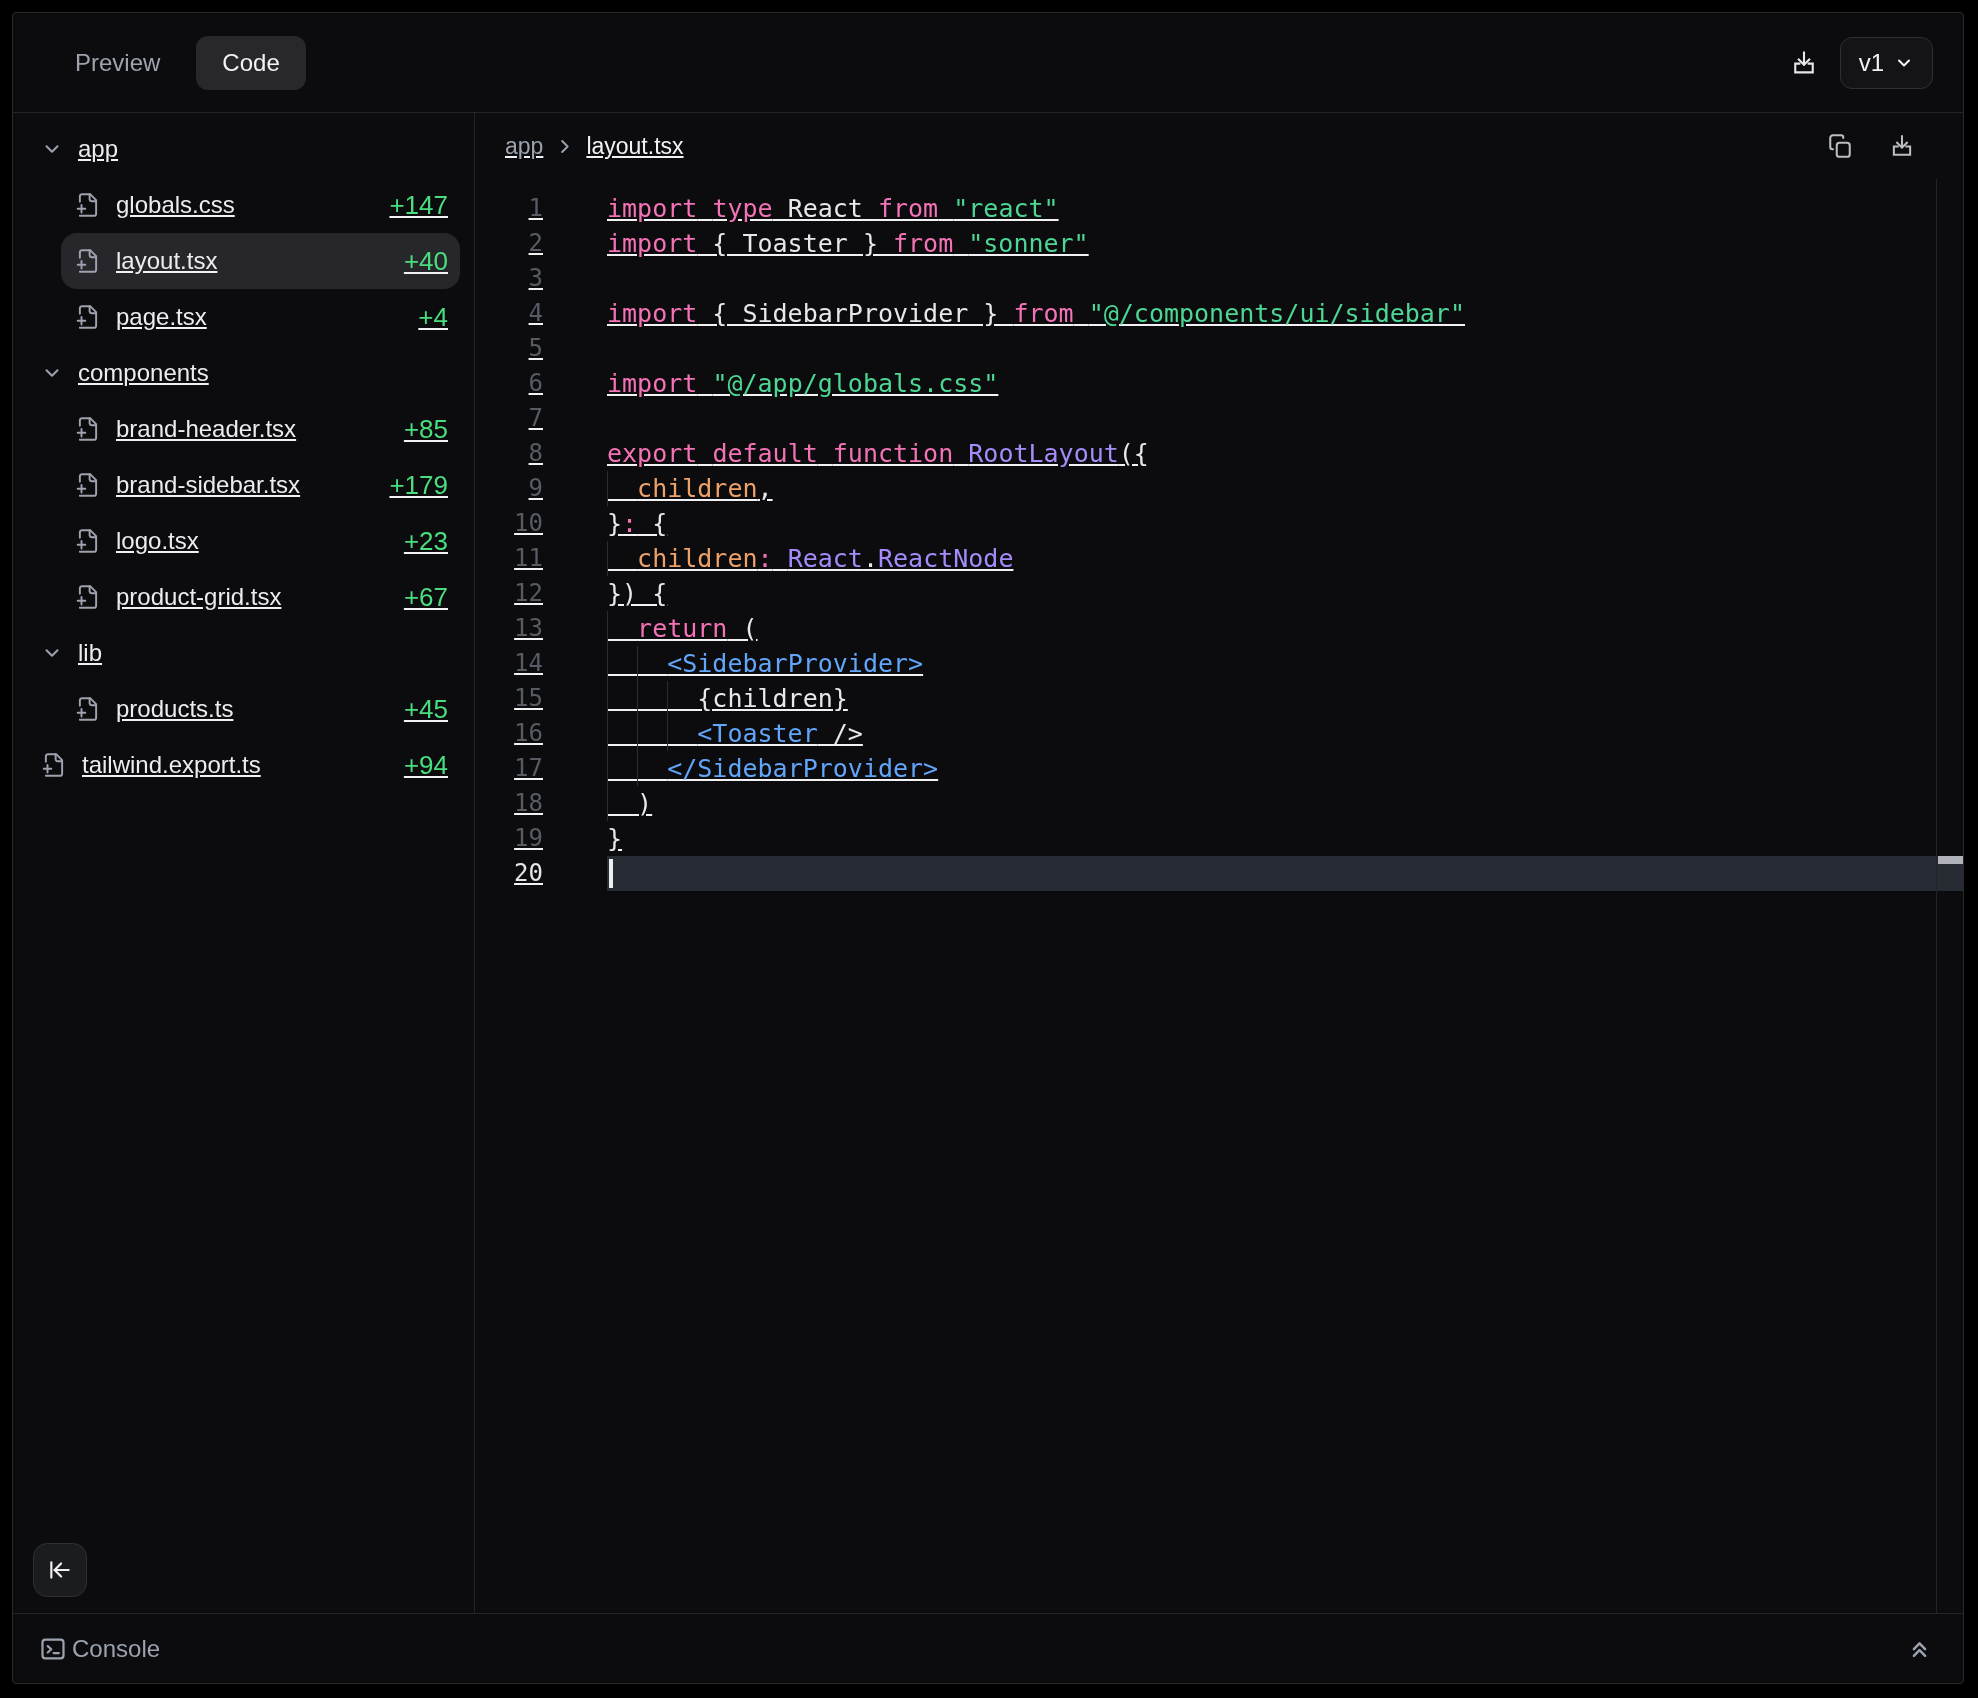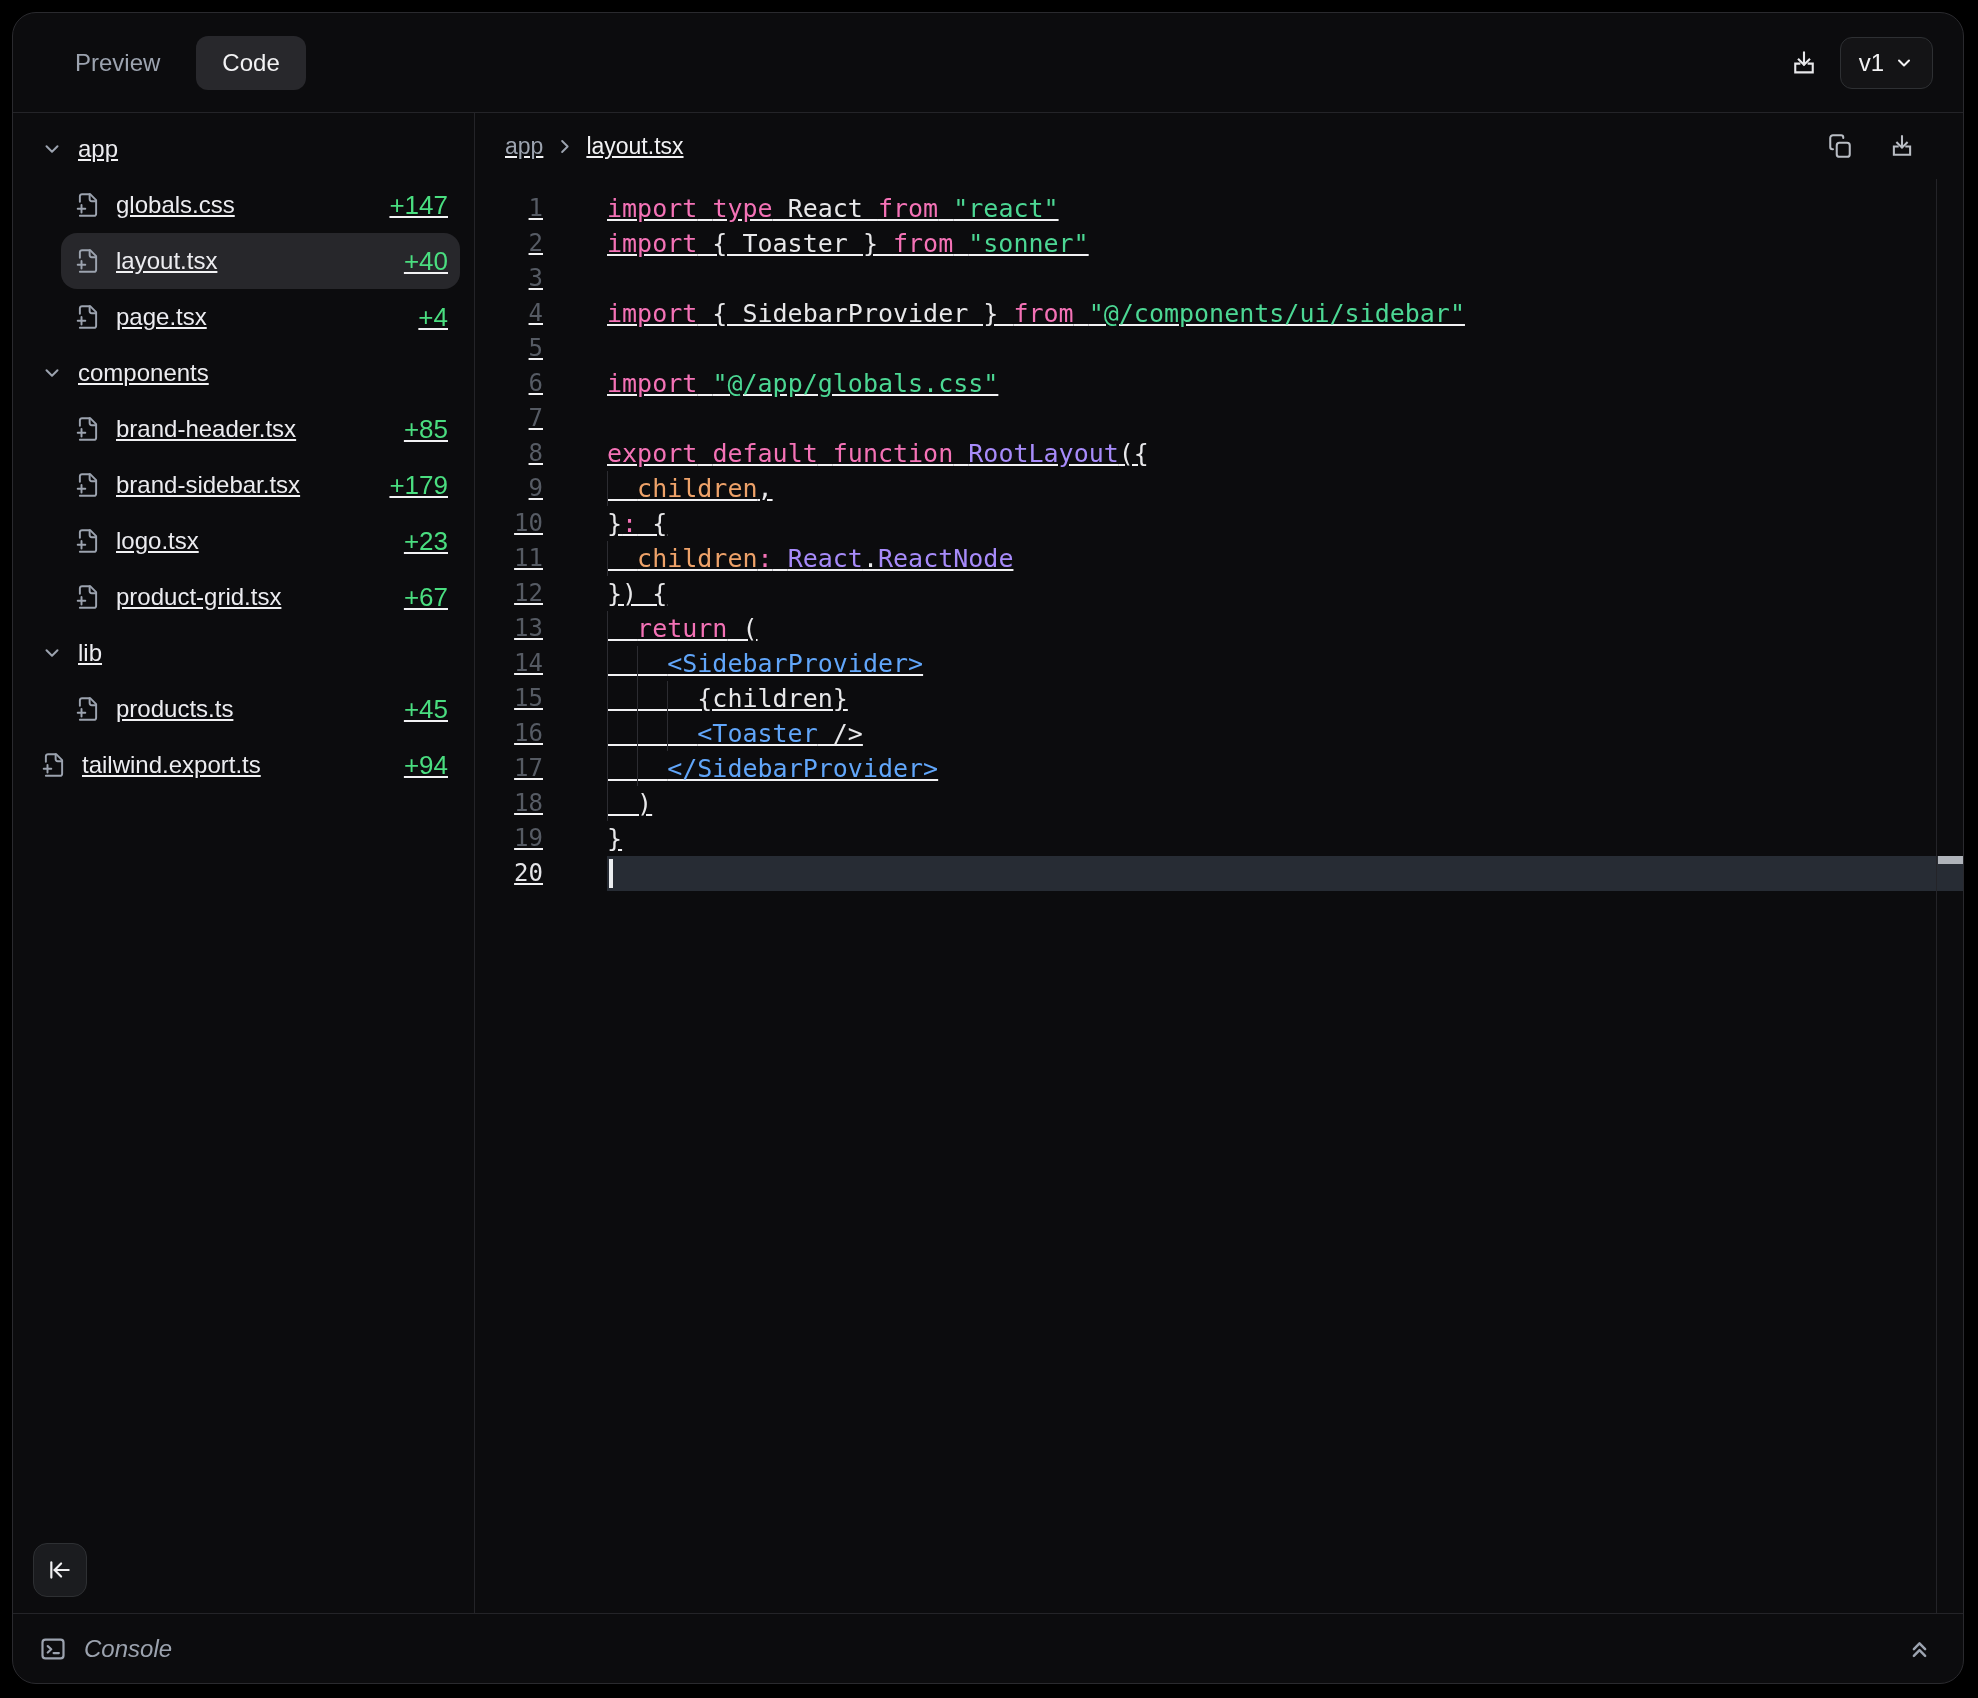--- a/index.html
+++ b/index.html
@@ -6,21 +6,21 @@
     --bg:#000000; --panel:#0c0c0e; --border:#242428; --border-lt:#2e3033;
     --muted:#9ca3af; --bright:#f2f2f4; --pill:#28282c; --sel:#27272b;
     --badge:#4ade80; --ln:#565b64; --guide:#2c2c31;
     --kw:#f472b6; --str:#4cd894; --fn:#a78bfa; --typ:#a78bfa; --var:#eea269;
     --tag:#61a6fa; --pl:#e8e8ea; --active-line:#272c34; --marker:#b0b4ba;
   }
   *{box-sizing:border-box;margin:0;padding:0;}
   html,body{width:1978px;height:1698px;background:var(--bg);
     font-family:"Liberation Sans","DejaVu Sans",sans-serif;color:var(--bright);}
   .app{position:absolute;left:12px;top:12px;right:14px;bottom:14px;
-    background:var(--panel);border:1px solid #2a2a2e;border-radius:24px;
+    background:var(--panel);border:1px solid #2a2a2e;border-radius:4px;
     display:flex;flex-direction:column;overflow:hidden;}
   
   .toolbar{height:100px;flex:0 0 100px;display:flex;align-items:center;
     padding:0 30px 0 36px;border-bottom:1px solid var(--border);}
   .tab{font-size:24px;background:none;border:none;cursor:pointer;
     font-family:inherit;color:var(--muted);padding:13px 26px;border-radius:12px;}
   .tab.active{background:var(--pill);color:var(--bright);}
   .tab + .tab{margin-left:10px;}
   .toolbar-right{margin-left:auto;display:flex;align-items:center;gap:18px;}
   .icon-btn{background:none;border:none;cursor:pointer;color:#e7e7ea;
@@ -64,22 +64,22 @@
   .guide{position:absolute;top:0;bottom:0;width:1px;background:var(--guide);}
   .cursor{position:absolute;left:2px;top:3px;bottom:3px;width:4px;background:#eceef0;}
   .tok-kw{color:var(--kw);} .tok-str{color:var(--str);} .tok-fn{color:var(--fn);}
   .tok-typ{color:var(--typ);} .tok-var{color:var(--var);} .tok-tag{color:var(--tag);}
   .tok-pl{color:var(--pl);}
   .scroll-gutter{position:absolute;top:0;right:0;bottom:0;width:27px;
     border-left:1px solid var(--border);cursor:pointer;}
   .scroll-marker{position:absolute;left:1px;right:0;height:8px;background:var(--marker);}
   
   .console-bar{height:70px;flex:0 0 70px;border-top:1px solid var(--border);
-    display:flex;align-items:center;padding:0 30px 0 26px;gap:17px;
-    color:var(--muted);cursor:pointer;font-style:italic;}
+    display:flex;align-items:center;padding:0 30px 0 26px;gap:5px;
+    color:var(--muted);cursor:pointer;}
   .console-label{font-size:24px;}
   .console-chevrons{margin-left:auto;display:flex;color:var(--muted);
     background:none;border:none;cursor:pointer;}
 </style>
 </head>
 <body>
 
 <div class="app">
 
   <div class="toolbar">

